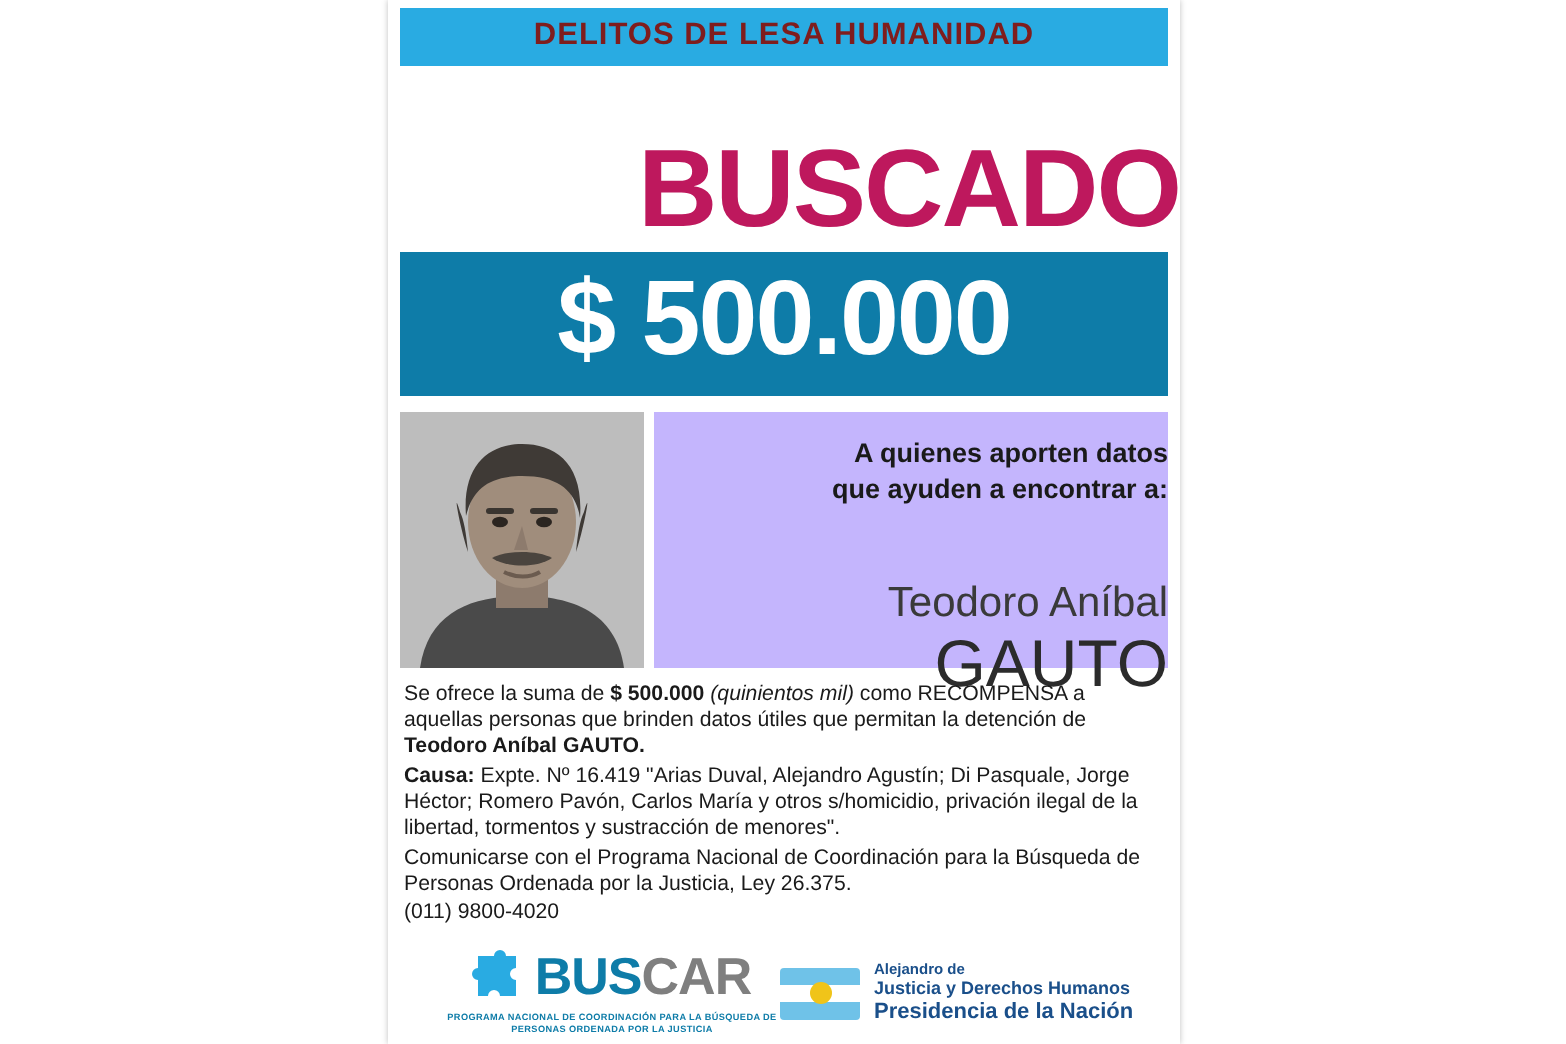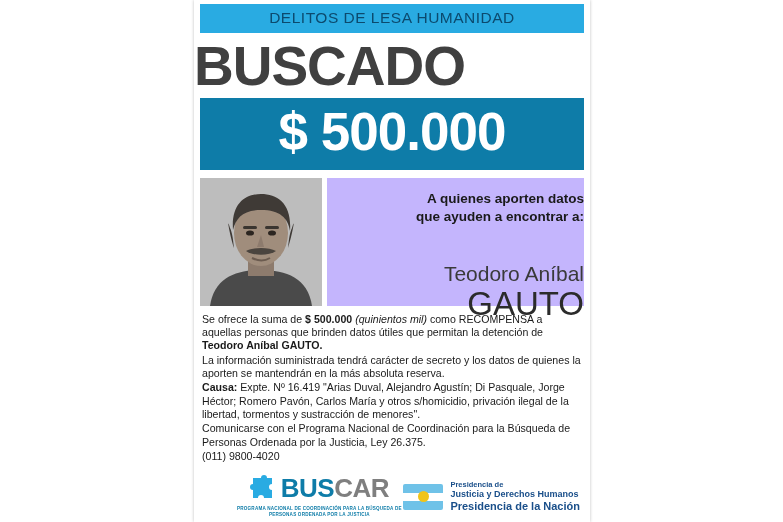--- a/index.html
+++ b/index.html
@@ -30,37 +30,38 @@
     height: 522px;
     background: #ffffff;
     box-shadow: 0 0 3px rgba(0,0,0,0.25);
     box-sizing: border-box;
     overflow: hidden;
   }
 
   
   .banner {
     background: #29abe2;
-    color: #0c4a6e;
-    text-align: center;
-    font-weight: normal;
+    color: #7f1d1d;
+    text-align: center;
+    font-weight: bold;
     font-size: 15.5px;
     letter-spacing: 0.5px;
     padding: 5px 0 6px 0;
     margin: 4px 6px 0 6px;
   }
 
   .buscado {
-    text-align: left;
-    color: #404040;
+    text-align: right;
+    color: #be185d;
     font-weight: bold;
     font-size: 55px;
     line-height: 1.0;
     letter-spacing: -1px;
     padding: 6px 0 2px 0;
+    margin-top: 28px;
   }
 
   .amount-bar {
     background: #0e7ca8;
     margin: 2px 6px 0 6px;
     text-align: center;
     color: #ffffff;
     font-weight: bold;
     font-size: 53px;
     line-height: 1.05;
@@ -133,21 +134,21 @@
   .i { font-style: italic; }
 
   
   .footer {
     position: absolute;
     left: 0;
     right: 0;
     bottom: 4px;
     display: flex;
     align-items: flex-end;
-    justify-content: flex-end;
+    justify-content: flex-start;
     padding: 0 10px 0 28px;
     box-sizing: border-box;
   }
   .buscar-logo {
     display: flex;
     flex-direction: column;
     align-items: center;
     width: 168px;
   }
   .buscar-row {
@@ -252,21 +253,20 @@
       <div class="right-block">
         <div class="who-line">A quienes aporten datos</div>
         <div class="who-line">que ayuden a encontrar a:</div>
         <div class="name-first">Teodoro Aníbal</div>
         <div class="name-last">GAUTO</div>
       </div>
     </div>
 
     <div class="body-text">
       <p><span>Se ofrece la suma de </span><span class="b">$ 500.000</span><span class="i"> (quinientos mil)</span><span> como RECOMPENSA a aquellas personas que brinden datos útiles que permitan la detención de </span><span class="b">Teodoro Aníbal GAUTO.</span></p>
-      <p>La información suministrada tendrá carácter de secreto y los datos de quienes la aporten se mantendrán en la más absoluta reserva.</p>
       <p><span class="b">Causa:</span><span> Expte. Nº 16.419 "Arias Duval, Alejandro Agustín; Di Pasquale, Jorge Héctor; Romero Pavón, Carlos María y otros s/homicidio, privación ilegal de la libertad, tormentos y sustracción de menores".</span></p>
       <p>Comunicarse con el Programa Nacional de Coordinación para la Búsqueda de Personas Ordenada por la Justicia, Ley 26.375.</p>
       <p>(011) 9800-4020</p>
     </div>
 
     <div class="footer">
       <div class="buscar-logo">
         <div class="buscar-row">
           <span class="buscar-mark">
             <svg width="26" height="26" viewBox="0 0 26 26">
@@ -276,21 +276,21 @@
           <span class="buscar-word"><span class="bus">BUS</span><span class="car">CAR</span></span>
         </div>
         <div class="buscar-sub">PROGRAMA NACIONAL DE COORDINACIÓN PARA LA BÚSQUEDA DE PERSONAS ORDENADA POR LA JUSTICIA</div>
       </div>
 
       <div class="ministry">
         <span class="arg-emblem">
             <span class="arg-sun"></span>
           </span>
         <span class="ministry-text">
-          <div class="m1">Presidencia de</div>
+          <div class="m1">Alejandro de</div>
           <div class="m2">Justicia y Derechos Humanos</div>
           <div class="m3">Presidencia de la Nación</div>
         </span>
       </div>
     </div>
 
   </div>
 </div>
 
 </body></html>

